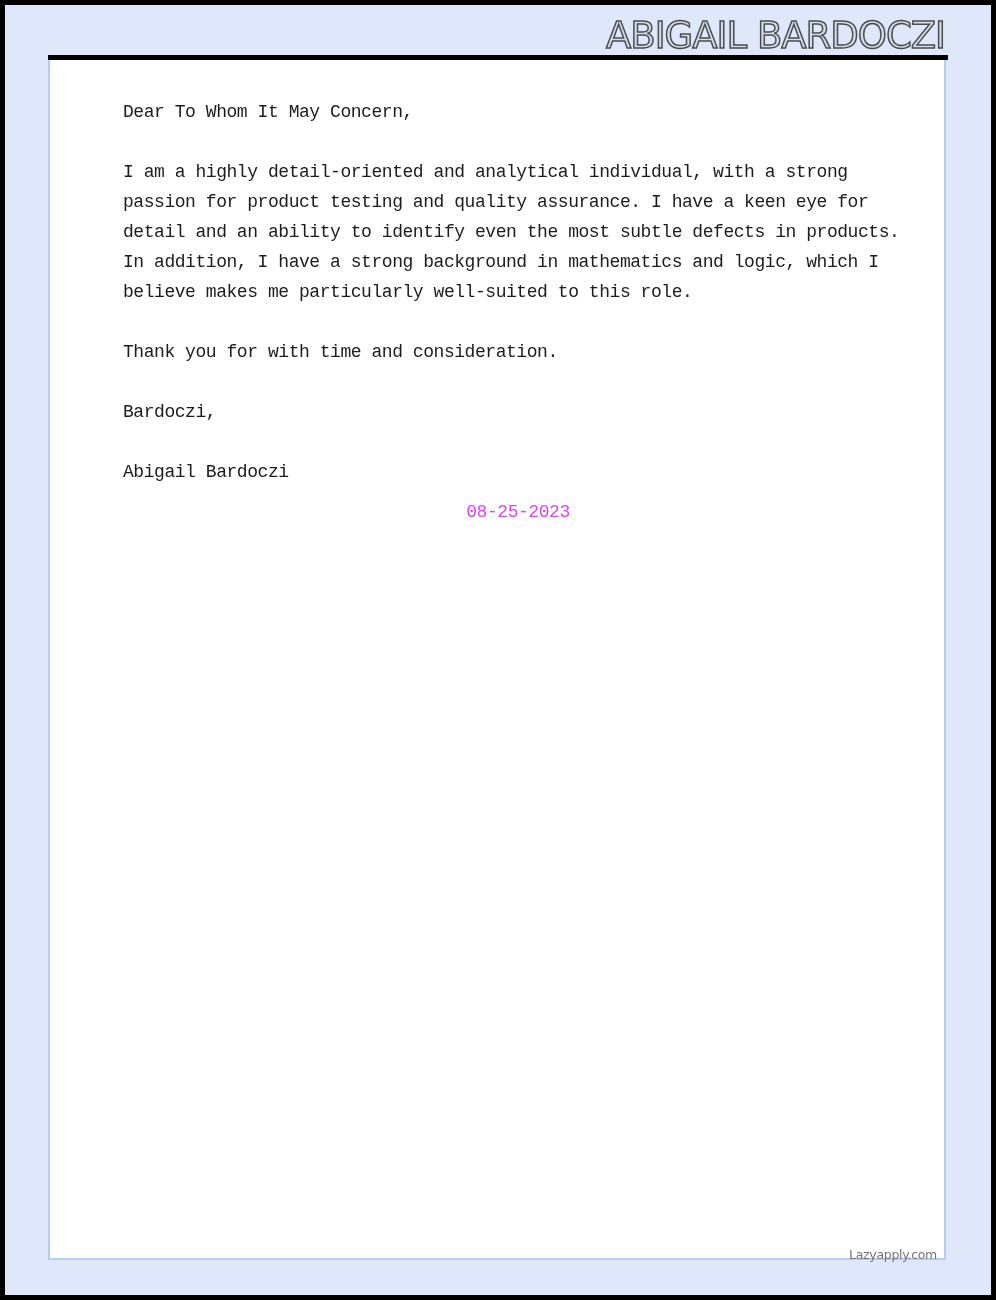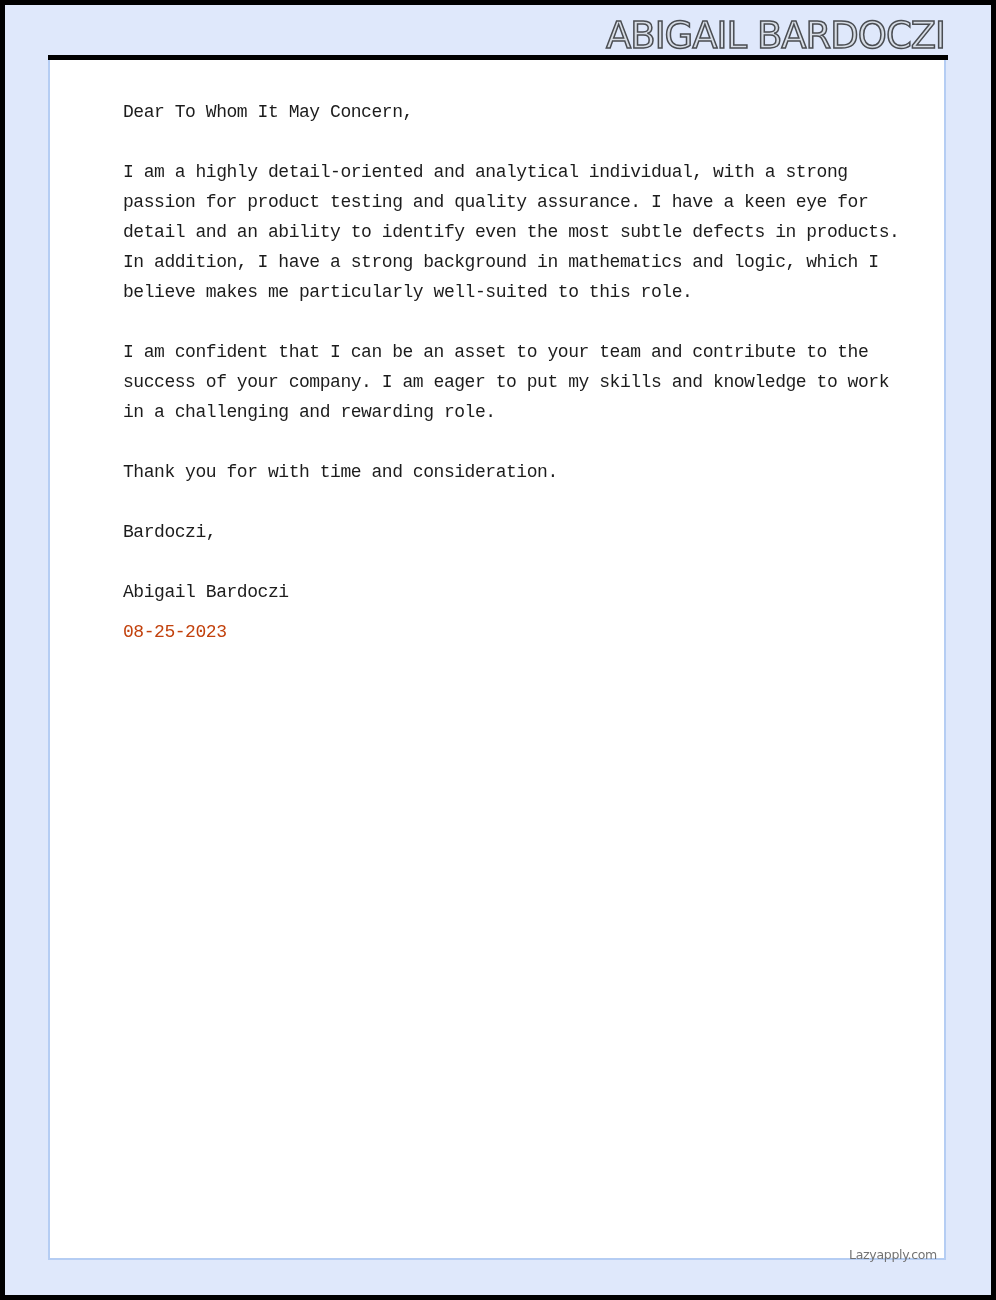--- a/index.html
+++ b/index.html
@@ -69,21 +69,22 @@
       margin-left: 23px;
     }
     .letter p {
       margin: 0 0 30px 0;
     }
     .letter p.signature {
       margin: 0 0 10px 0;
     }
     .letter p.date {
       margin: 0;
-      color: #c2410c;
+      color: #d946ef;
+      text-align: center;
     }
     .footer-credit {
       position: absolute;
       right: 59px;
       bottom: 38px;
       font-family: "DejaVu Sans", sans-serif;
       font-size: 12.5px;
       color: #737373;
       letter-spacing: -0.3px;
     }
@@ -94,20 +95,19 @@
 <div class="frame"></div>
 
 <div class="name-header">ABIGAIL BARDOCZI</div>
 
 <div class="paper"></div>
 <div class="paper-rule"></div>
 
 <div class="letter">
   <p>Dear To Whom It May Concern,</p>
   <p>I am a highly detail-oriented and analytical individual, with a strong passion for product testing and quality assurance. I have a keen eye for detail and an ability to identify even the most subtle defects in products. In addition, I have a strong background in mathematics and logic, which I believe makes me particularly well-suited to this role.</p>
-  <p>I am confident that I can be an asset to your team and contribute to the success of your company. I am eager to put my skills and knowledge to work in a challenging and rewarding role.</p>
   <p>Thank you for with time and consideration.</p>
   <p>Bardoczi,</p>
   <p class="signature">Abigail Bardoczi</p>
   <p class="date">08-25-2023</p>
 </div>
 
 <div class="footer-credit">Lazyapply.com</div>
 
 </body></html>

